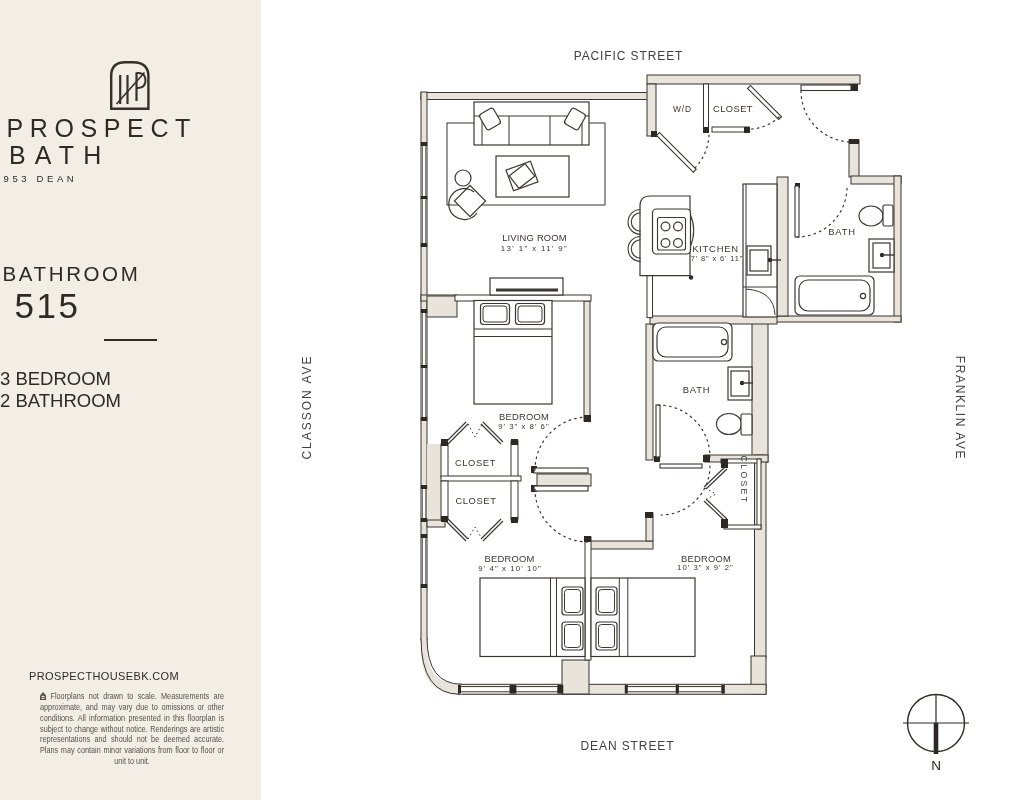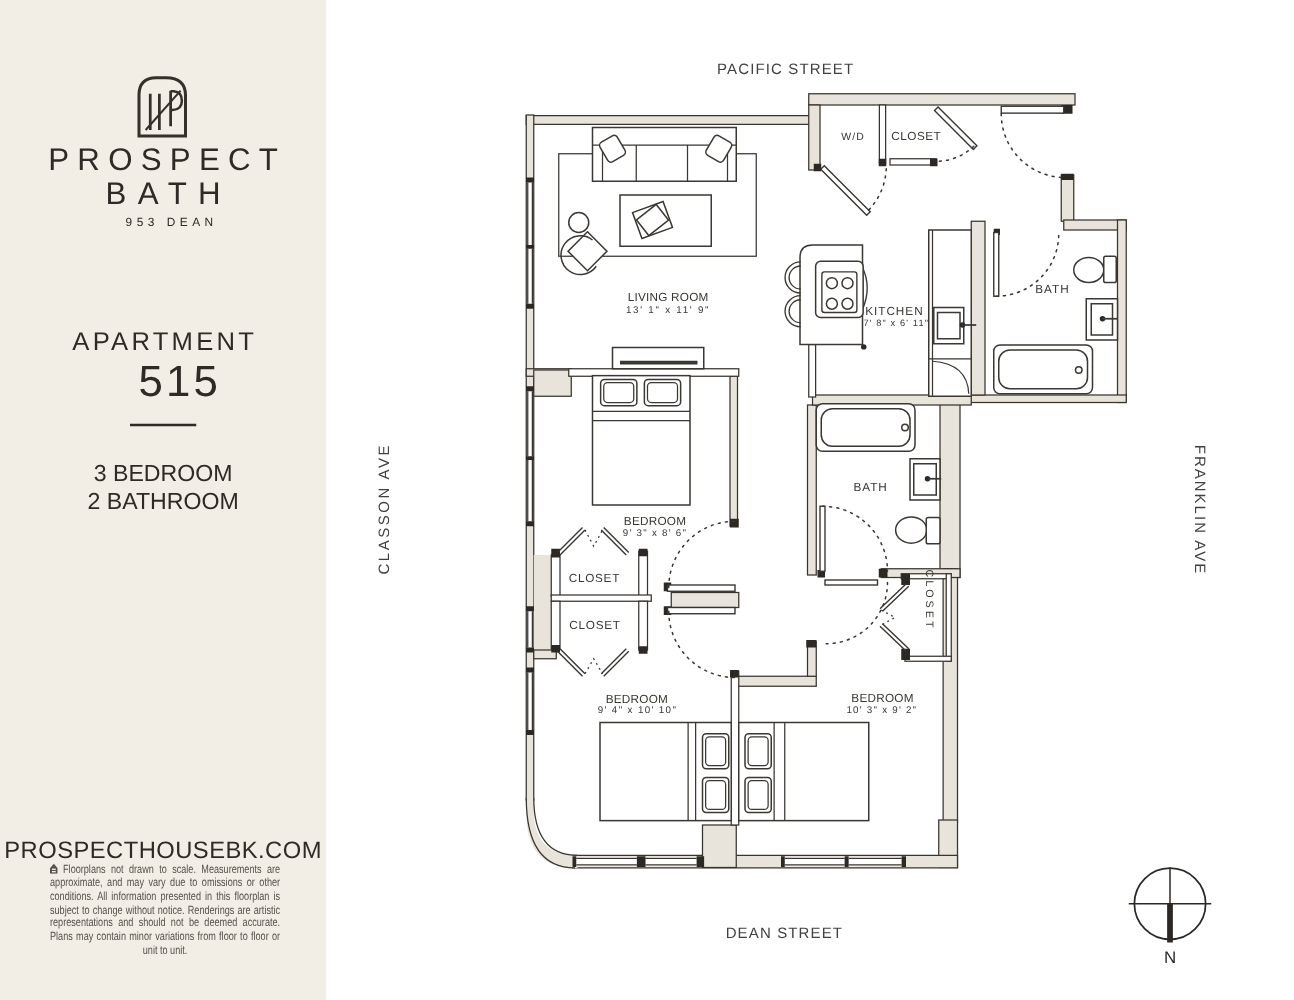--- a/index.html
+++ b/index.html
@@ -1,42 +1,42 @@
 <!DOCTYPE html>
 <html><head>
 <meta charset="utf-8">
 <style>
   html,body{margin:0;padding:0;}
   body{width:1035px;height:800px;background:#ffffff;font-family:"Liberation Sans",sans-serif;overflow:hidden;position:relative;}
   .side{position:absolute;left:0;top:0;width:261px;height:800px;background:#f2ede5;}
   .abs{position:absolute;}
-  .ctr{text-align:center;}
+  .ctr{text-align:left;}
   .dark{color:#2e2a26;}
 </style>
 </head>
 <body>
 <div class="side"></div>
 
 <svg class="abs" style="left:108px;top:59px" width="44" height="52" viewBox="0 0 44 52">
   <path d="M3.2,49.8 L3.2,17 Q3.2,3.4 17,3.2 L25,3.2 Q40.2,3.4 40.4,17 L40.4,49.8 Z" fill="none" stroke="#35302a" stroke-width="2.4"></path>
   <line x1="12.2" y1="16" x2="12.2" y2="45" stroke="#35302a" stroke-width="2.2"></line>
   <line x1="19.5" y1="16" x2="19.5" y2="45" stroke="#35302a" stroke-width="2.2"></line>
   <line x1="28.5" y1="13.5" x2="28.5" y2="42" stroke="#35302a" stroke-width="2.2"></line>
   <path d="M28.5,14 L31,14 Q37.5,14.5 37.5,21.5 Q37.5,28.5 30,29 L28.5,29" fill="none" stroke="#35302a" stroke-width="2"></path>
   <line x1="8.5" y1="45" x2="36.5" y2="13.5" stroke="#35302a" stroke-width="1.6"></line>
 </svg>
 
 <div class="abs ctr dark" style="left:0;top:113.5px;width:261px;font-size:25px;letter-spacing:6.6px;text-indent:6.6px;">PROSPECT</div>
 <div class="abs ctr dark" style="left:0;top:140.5px;width:261px;font-size:25px;letter-spacing:9.1px;text-indent:9.1px;">BATH</div>
 <div class="abs ctr dark" style="left:0;top:172.5px;width:271px;font-size:9.5px;letter-spacing:3.6px;text-indent:3.6px;">953 DEAN</div>
-<div class="abs ctr dark" style="left:0;top:262px;width:261px;font-size:20.5px;letter-spacing:2.6px;text-indent:2.6px;">APARTMENT</div>
+<div class="abs ctr dark" style="left:0;top:262px;width:261px;font-size:20.5px;letter-spacing:2.6px;text-indent:2.6px;">BATHROOM</div>
 <div class="abs ctr dark" style="left:0;top:286px;width:261px;font-size:35px;letter-spacing:2.5px;text-indent:2.5px;margin-left:12px;">515</div>
 <div class="abs" style="left:104px;top:339px;width:53px;height:1.6px;background:#2e2a26;"></div>
 <div class="abs ctr dark" style="left:0;top:368px;width:261px;font-size:18.5px;letter-spacing:0px;line-height:22.3px;">3 BEDROOM<br>2 BATHROOM</div>
-<div class="abs ctr dark" style="left:0;top:669.5px;width:261px;font-size:19px;letter-spacing:0.37px;">PROSPECTHOUSEBK.COM</div>
+<div class="abs ctr dark" style="left:0;top:669.5px;width:261px;font-size:11px;letter-spacing:0.37px;padding-left:29px;">PROSPECTHOUSEBK.COM</div>
 <div class="abs" style="left:40px;top:691px;width:240px;font-size:9.5px;line-height:10.85px;color:#55514b;text-align:justify;text-align-last:center;transform:scaleX(0.767);transform-origin:left top;">
 <svg width="8" height="8" viewBox="0 0 10 10" style="vertical-align:-1px">
       <path d="M0,10 L0,4.5 L5,0 L10,4.5 L10,10 Z" fill="#55514b"></path>
       <rect x="2.5" y="4.8" width="5" height="1.4" fill="#f2ede5"></rect>
       <rect x="2.5" y="7.2" width="5" height="1.4" fill="#f2ede5"></rect>
     </svg>
 Floorplans not drawn to scale. Measurements are approximate, and may vary due to omissions or other conditions. All information presented in this floorplan is subject to change without notice. Renderings are artistic representations and should not be deemed accurate. Plans may contain minor variations from floor to floor or unit to unit.</div>
 
 <svg class="abs" style="left:0;top:0" width="1035" height="800" viewBox="0 0 1035 800">
 <g id="walls" fill="#e9e4db" stroke="#38342f" stroke-width="1">

